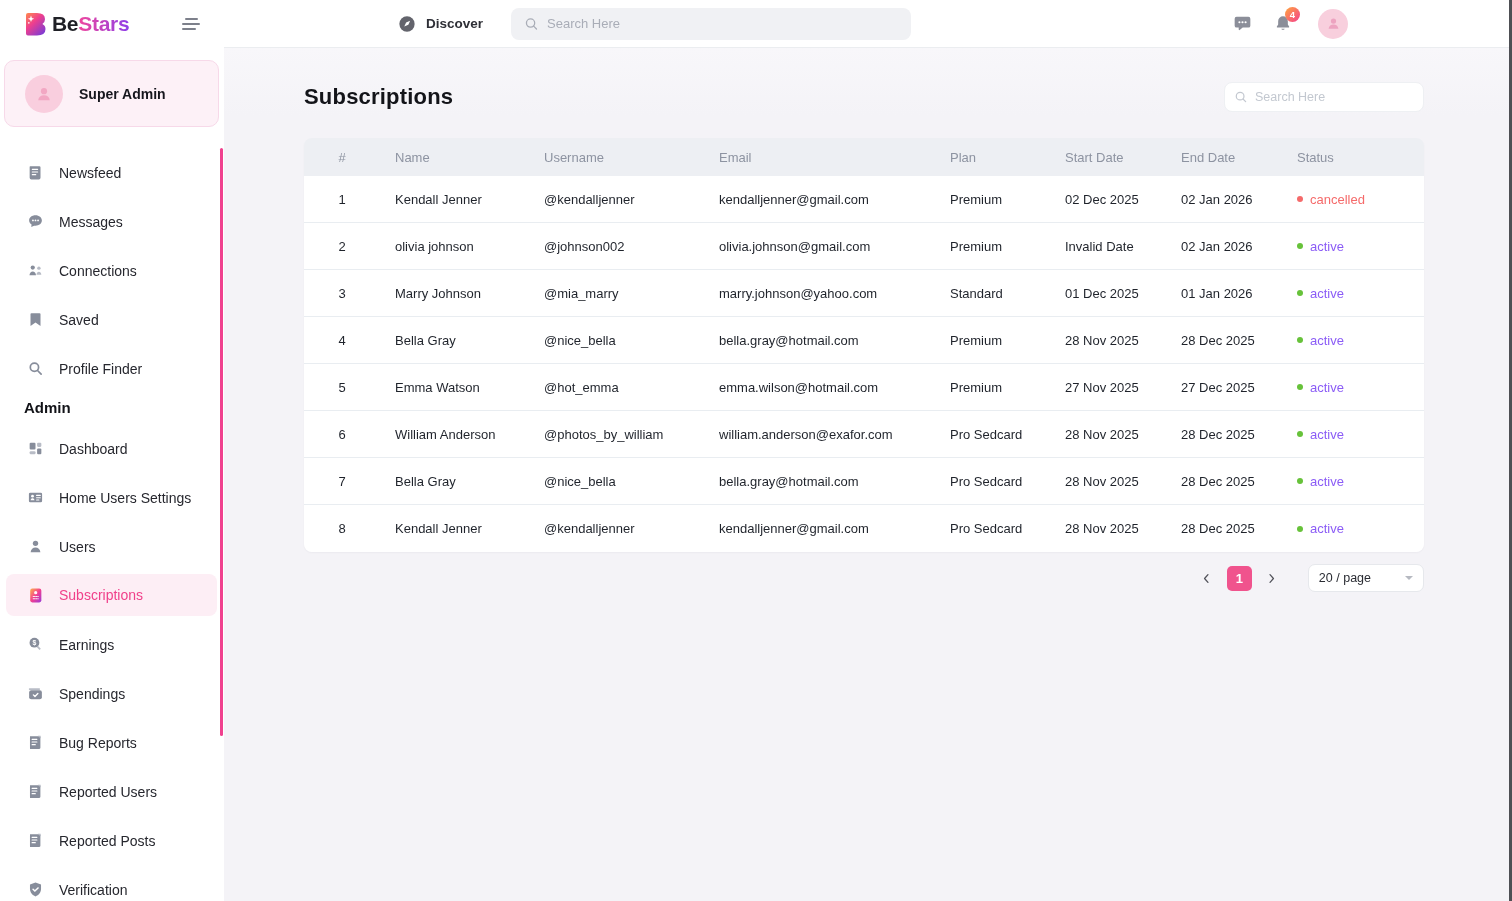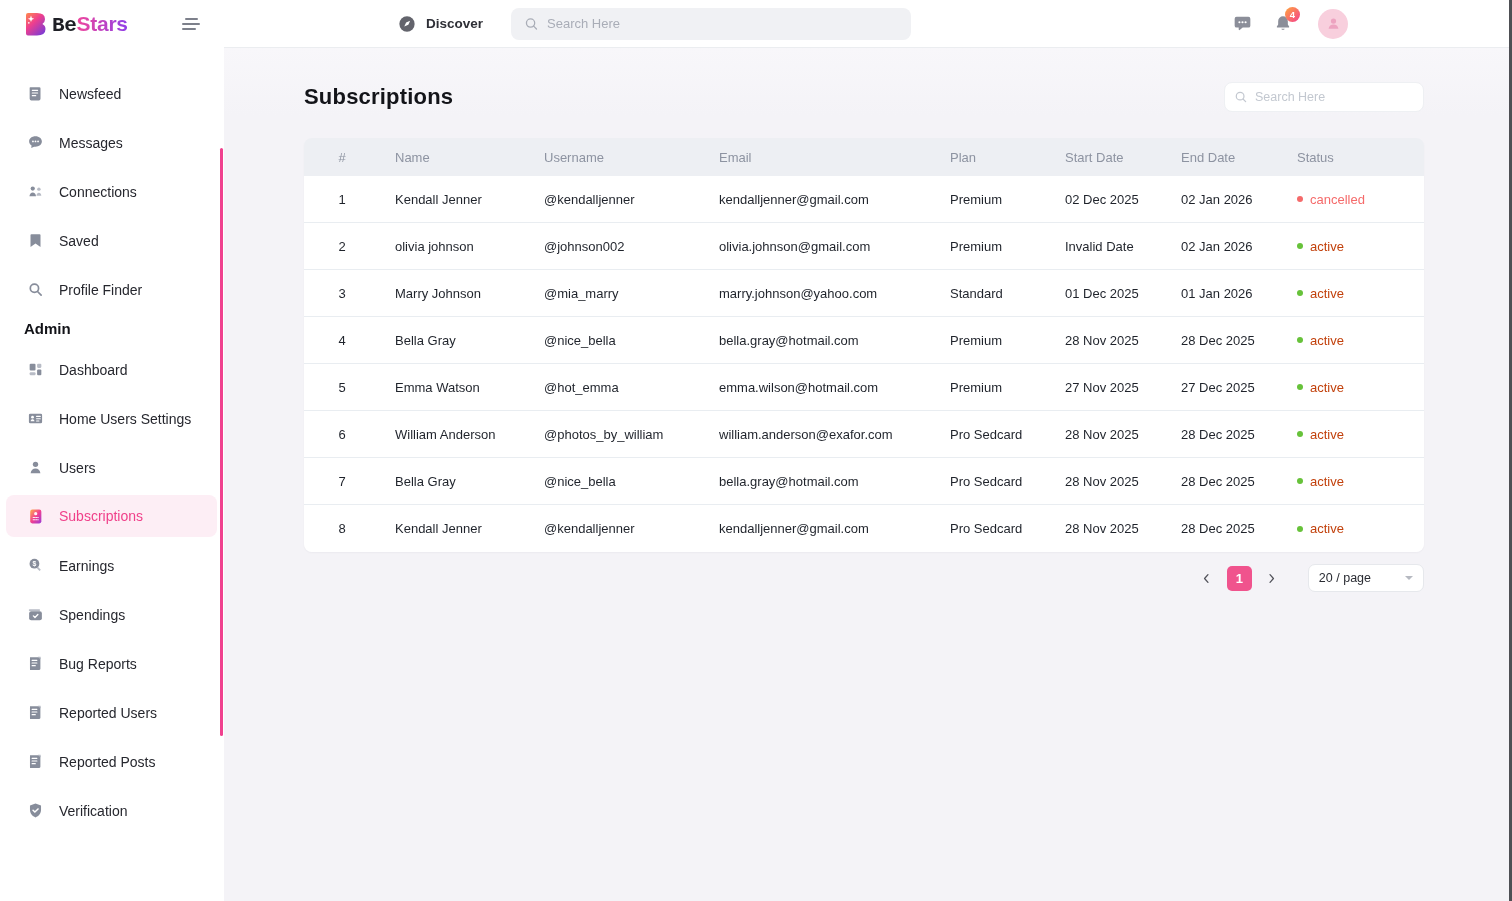--- a/index.html
+++ b/index.html
@@ -5,21 +5,21 @@
   * { box-sizing: border-box; margin: 0; padding: 0; }
   html,body { width:1512px; height:901px; overflow:hidden; }
   body { font-family:"Liberation Sans","DejaVu Sans",sans-serif; background:#fff; color:#22252d; }
   .app { display:flex; width:1512px; height:901px; position:relative; }
 
   
   .sidebar { width:224px; height:901px; background:#fff; position:relative; flex:0 0 224px; overflow:hidden; }
   .logo-row { height:48px; display:flex; align-items:center; padding:0 22px 0 24px; }
   .logo-mark { width:23px; height:25px; display:inline-flex; }
   .logo-text { font-size:21px; font-weight:800; margin-left:5px; letter-spacing:-0.3px; }
-  .logo-be { color:#1f2026;font-family:Liberation Mono, monospace; }
+  .logo-be { color:#1f2026; }
   .logo-stars { background:linear-gradient(90deg,#f0479c,#8f3fe8); -webkit-background-clip:text; background-clip:text; color:transparent; }
   .hamburger { margin-left:auto; display:flex; flex-direction:column; gap:3px; align-items:flex-start; cursor:pointer; padding:4px 2px; }
   .hamburger i { display:block; height:2px; border-radius:2px; background:#7d808b; }
   .hamburger i:nth-child(1){ width:13px; margin-left:3px; }
   .hamburger i:nth-child(2){ width:18px; }
   .hamburger i:nth-child(3){ width:14px; }
 
   .profile-card { margin:12px 5px 0 4px; height:67px; background:#fdf1f7; border:1px solid #f7d9e9; border-radius:10px; display:flex; align-items:center; padding-left:20px; }
   .profile-avatar { width:38px; height:38px; border-radius:50%; background:#f9cede; display:flex; align-items:center; justify-content:center; }
   .profile-name { margin-left:16px; font-size:14px; font-weight:700; color:#16161d; }
@@ -67,21 +67,21 @@
   .c-num   { width:76px;  text-align:center; }
   .c-name  { width:148px; padding-left:15px; }
   .c-user  { width:175px; padding-left:16px; }
   .c-email { width:230px; padding-left:16px; }
   .c-plan  { width:115px; padding-left:17px; }
   .c-start { width:116px; padding-left:17px; }
   .c-end   { width:116px; padding-left:17px; }
   .c-status{ flex:1;      padding-left:17px; display:flex; align-items:center; }
   .sdot { width:6px; height:6px; border-radius:50%; display:inline-block; margin-right:7px; }
   .st-green .sdot { background:#67c23a; }
-  .st-green .stext { color:#c2410c; }
+  .st-green .stext { color:#8b5cf6; }
   .st-red .sdot { background:#f56a6a; }
   .st-red .stext { color:#f56a6a; }
 
   
   .pager { width:1120px; margin-top:12px; display:flex; align-items:center; justify-content:flex-end; }
   .pg-btn { width:24px; height:24px; border:none; background:transparent; display:inline-flex; align-items:center; justify-content:center; cursor:pointer; }
   .pg-num { width:25px; height:25px; margin:0 8px; border:none; border-radius:5px; background:#f0538d; color:#fff; font-size:13px; font-weight:600; cursor:pointer; font-family:inherit; display:inline-flex; align-items:center; justify-content:center; }
   .pg-size { margin-left:24px; height:28px; min-width:84px; background:#fff; border:1px solid #e6e8ec; border-radius:7px; display:inline-flex; align-items:center; justify-content:center; padding:0 10px; cursor:pointer;gap:27px; }
   .pg-size-label { font-size:12.5px; color:#2a2c33; }
   .caret { width:0; height:0; border-left:4px solid transparent; border-right:4px solid transparent; border-top:4.5px solid #b6b9c1; margin-left:7px; }
@@ -110,20 +110,29 @@
         </svg>
       </span>
       <span class="logo-text"><span class="logo-be">Be</span><span class="logo-stars">Stars</span></span>
       <span class="hamburger">
           <i></i>
           <i></i>
           <i></i>
         </span>
     </div>
 
+    <div class="profile-card">
+      <span class="profile-avatar">
+        <svg width="20" height="20" viewBox="0 0 20 20">
+            <circle cx="10" cy="7.2" r="3.1" fill="#f2a7c3"></circle>
+            <path d="M4.2 16.2c.4-3.2 2.7-5 5.8-5s5.4 1.8 5.8 5z" fill="#f2a7c3"></path>
+          </svg>
+      </span>
+      <span class="profile-name">Super Admin</span>
+    </div>
 
     <nav class="nav">
       <div class="nav-item">
         <span class="nicon">
           <svg width="17" height="17" viewBox="0 0 16 16">
               <path fill="#878d9b" d="M3 2h8.6a1.1 1.1 0 0 1 1.1 1.1v9.8A1.6 1.6 0 0 1 11.1 14.5H4.1A1.6 1.6 0 0 1 2.5 12.9V2.5A.5.5 0 0 1 3 2z"></path>
               <path d="M5 5h5M5 7.5h5M5 10h3.2" stroke="#fff" stroke-width="1.1" stroke-linecap="round"></path>
             </svg>
         </span>
         <span class="nlabel">Newsfeed</span>

